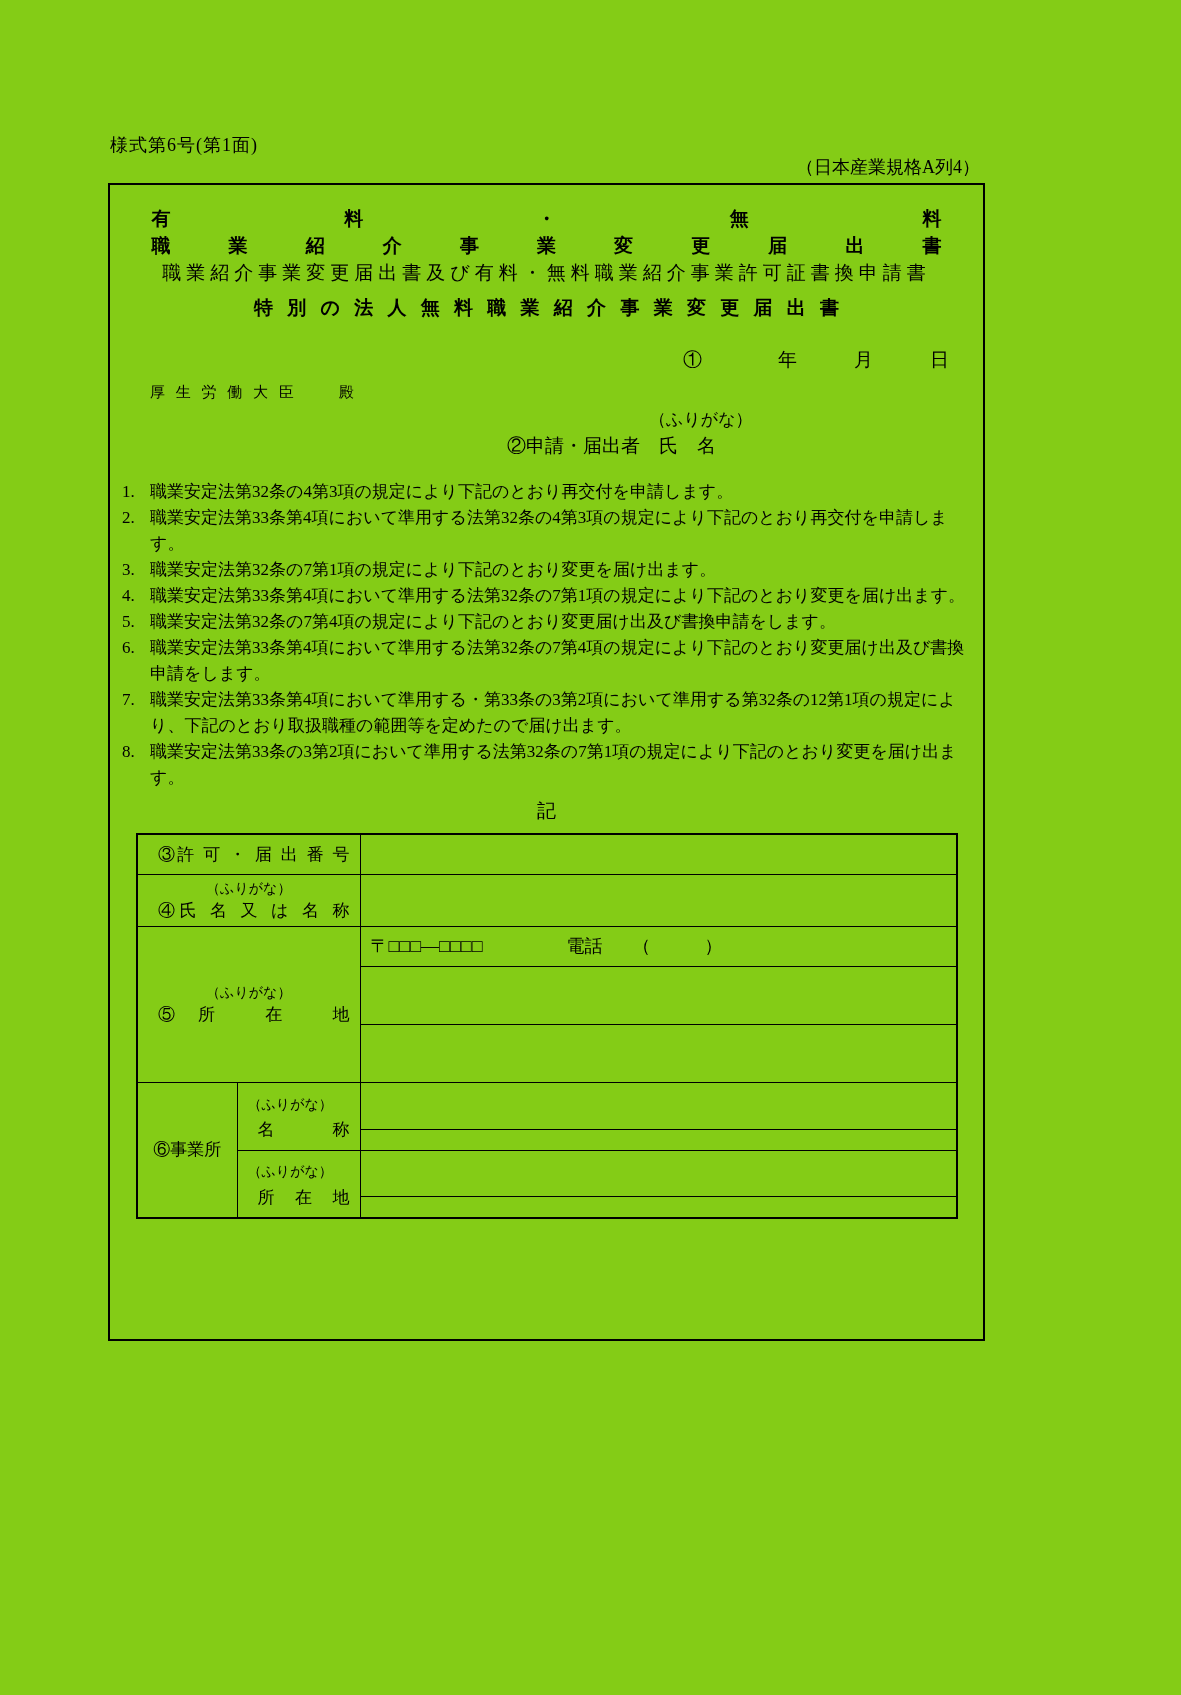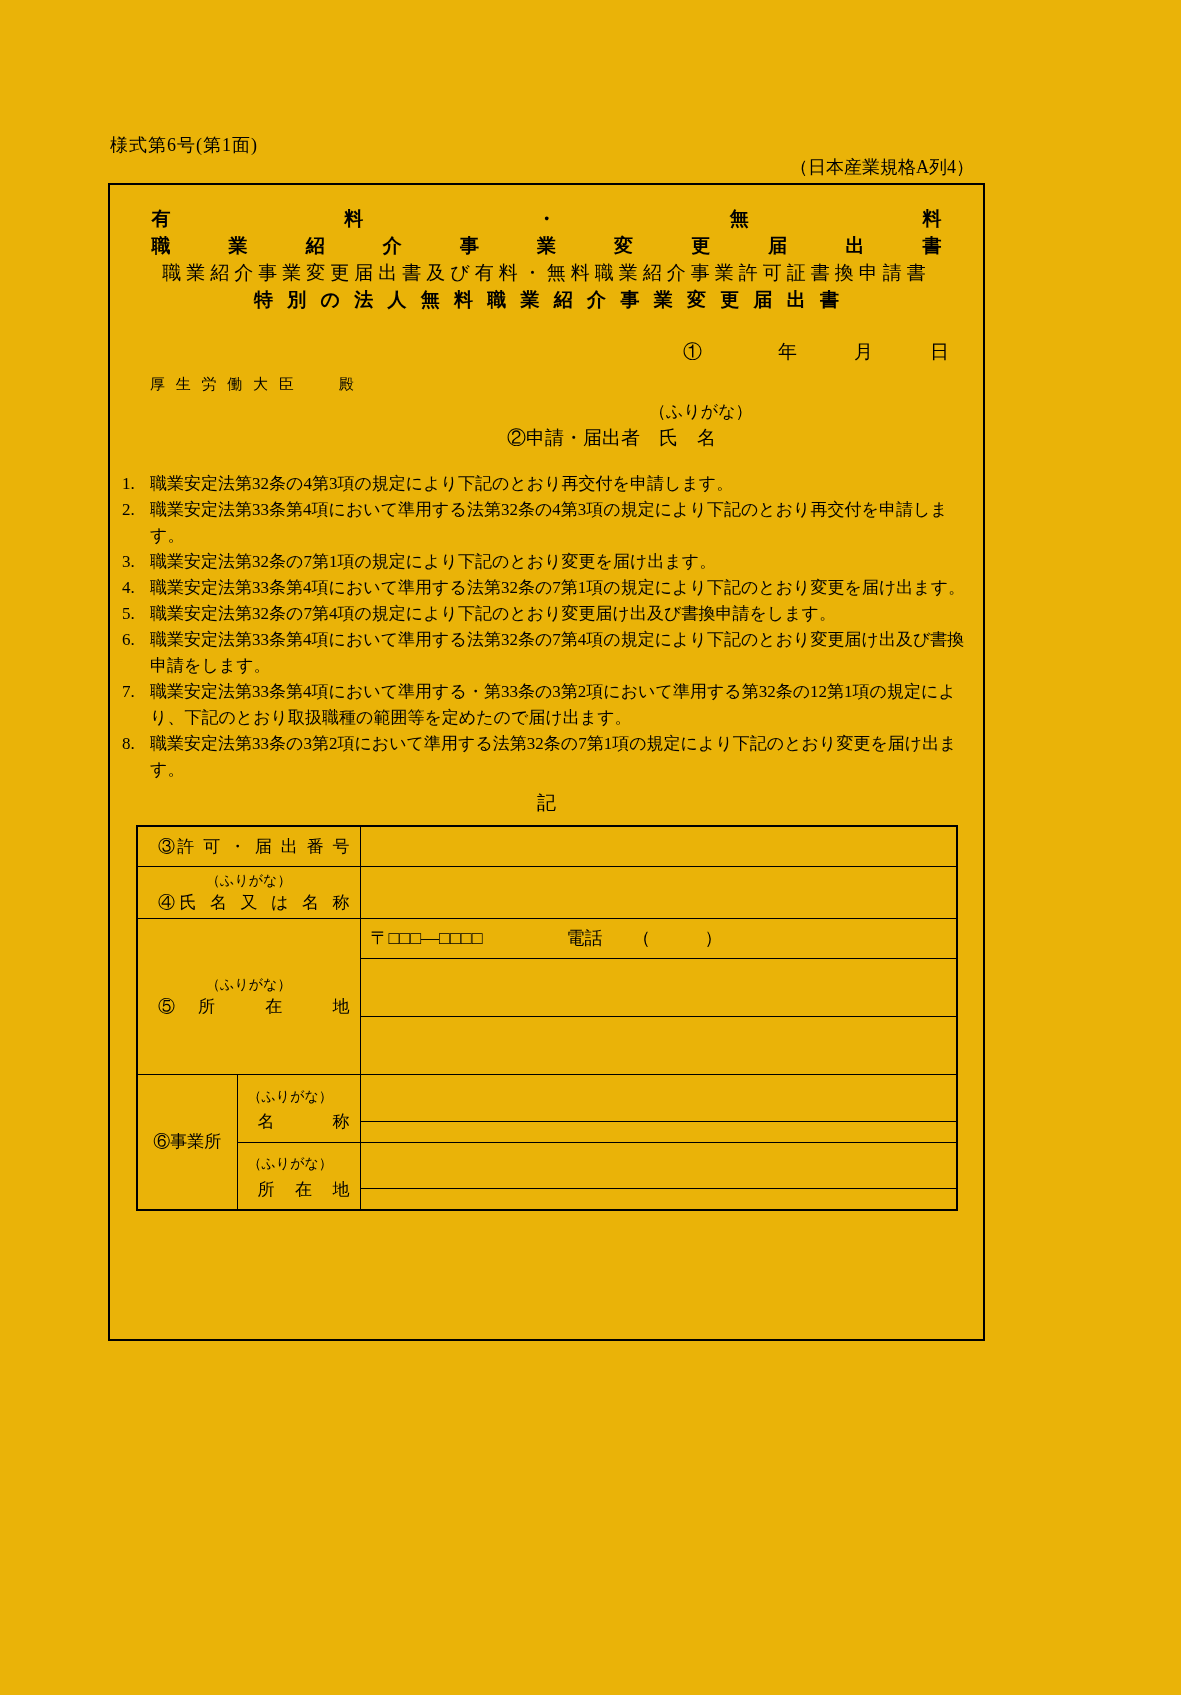--- a/index.html
+++ b/index.html
@@ -6,33 +6,33 @@
     margin: 0;
     padding: 0;
     background: #ffffff;
     color: #000000;
     font-family: "Liberation Serif", "DejaVu Serif", serif;
   }
   .page {
     position: relative;
     width: 1181px;
     height: 1695px;
-    background: #eab308;
+    background: #84cc16;
     overflow: hidden;
   }
   .form-label {
     position: absolute;
     left: 110px;
     top: 133px;
     font-size: 18px;
     letter-spacing: 1px;
   }
   .jis-label {
     position: absolute;
-    right: 207px;
+    right: 201px;
     top: 155px;
     font-size: 18px;
   }
   .main-box {
     position: absolute;
     left: 108px;
     top: 183px;
     width: 877px;
     height: 1158px;
     border: 2px solid #000;
@@ -42,21 +42,21 @@
   
   .titles {
     width: 790px;
     margin: 4px auto 0 auto;
     font-size: 19px;
   }
   .title-line { line-height: 27px; white-space: nowrap; }
   .tj { text-align: justify; text-align-last: justify; white-space: normal; font-weight: bold; }
   .t4 { text-align: center; letter-spacing: 5px; }
   .t5 { text-align: center; letter-spacing: 2px; }
-  .t6-wrap { width: 585px; margin: 0 auto; }
+  .t6-wrap { width: 585px; margin: 8px auto; }
   
   .date-line {
     margin-top: 26px;
     text-align: right;
     padding-right: 22px;
     font-size: 19px;
     line-height: 26px;
   }
   .minister-line {
     margin-top: 6px;

